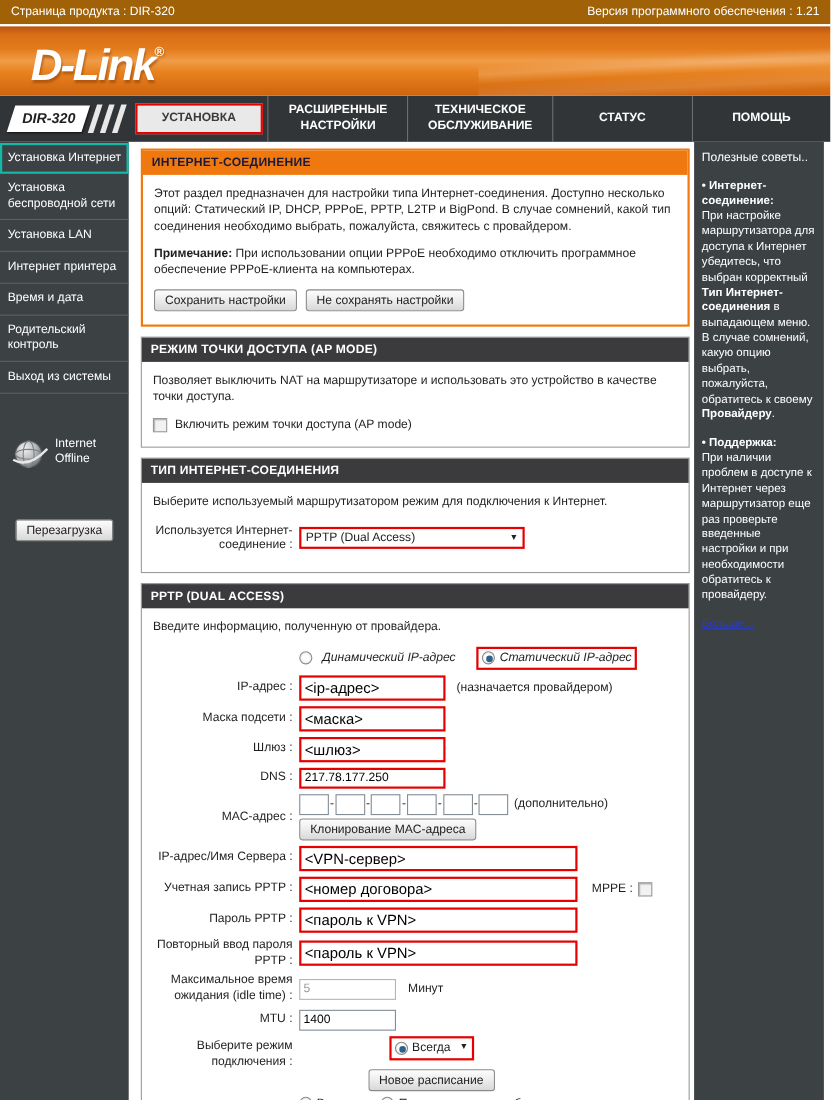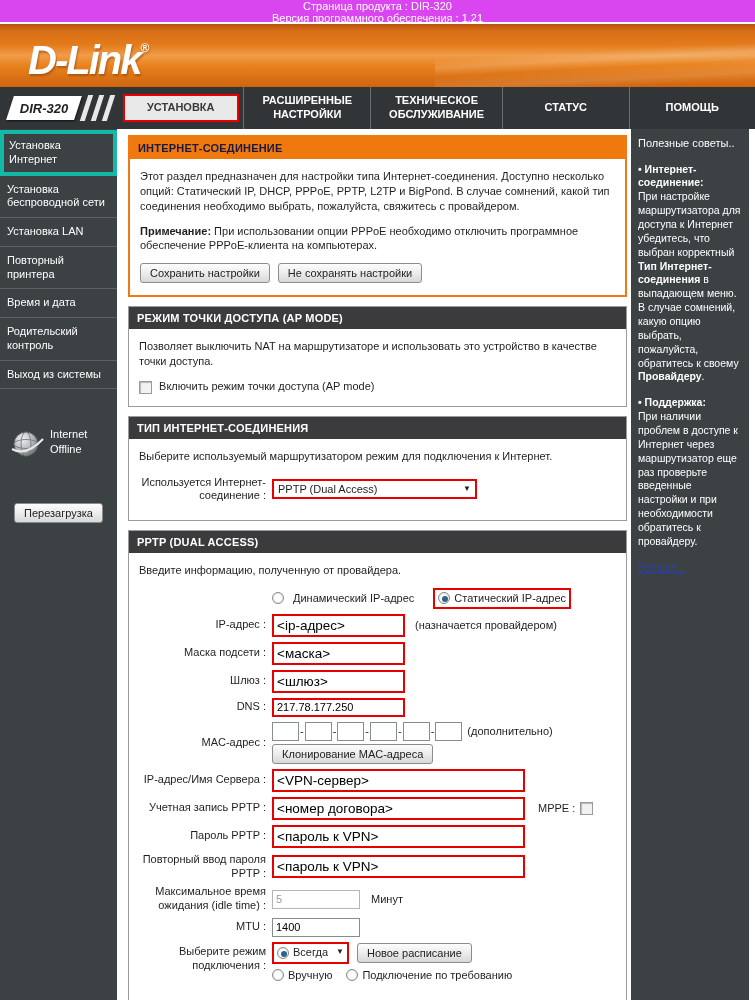--- a/index.html
+++ b/index.html
@@ -1,22 +1,22 @@
 <!DOCTYPE html>
 <html><head>
 <meta charset="utf-8">
 <style>
   * { margin:0; padding:0; box-sizing:border-box; }
   html,body { background:#fff; }
   body { font-family:"Liberation Sans", sans-serif; width:755px; }
   .page { width:755px; background:#fff; }
 
   
-  .topbar { height:22px; background:#d946ef; color:#fff; font-size:11px;
-            display:flex; justify-content:space-between; align-items:center; padding:0 10px;flex-direction:column; }
+  .topbar { height:22px; background:#a16207; color:#fff; font-size:11px;
+            display:flex; justify-content:space-between; align-items:center; padding:0 10px; }
   .topgap { height:2px; background:#fff; }
 
   
   .banner { height:63px; position:relative; overflow:hidden;
     background:linear-gradient(180deg,#b9540e 0%,#d96f16 10%,#e5competent 0,#e37a1a 30%,#ef9b45 52%,#e8821e 62%,#d96c12 100%);
     background:linear-gradient(180deg,#b9540e 0%,#d96f16 12%,#e37a1a 32%,#f09c48 50%,#e8821e 66%,#cf640e 100%); }
   .banner:after { content:""; position:absolute; right:0; top:6px; width:320px; height:70px;
     background:linear-gradient(180deg,transparent 30%,rgba(255,255,255,.18) 42%,transparent 55%,rgba(255,255,255,.12) 72%,transparent 84%);
     transform:skewY(-3deg); }
   .logo { position:absolute; left:28px; top:14px; color:#fff; font-size:40px; font-weight:bold;
@@ -32,21 +32,21 @@
   .tab { flex:1; display:flex; align-items:center; justify-content:center; text-align:center;
          color:#fff; font-size:11px; font-weight:bold; border-left:1px solid #6b6e70; cursor:pointer; line-height:1.25; }
   .tab.active { border-left:none; }
   .tab-inner { padding:6px 18px; }
   .tab.active .tab-inner { background:#e9e9e9; color:#3a3a3a; border:2px solid #e60000; padding:5px 22px; }
 
   
   .content { display:flex; align-items:stretch; background:#fff; padding-right:5px; }
   .sb-left { width:117px; flex-shrink:0; background:#3C4144; color:#fff; padding-top:1px; }
   .sideitem { font-size:11px; padding:7px 6px 7px 7px; border-bottom:1px solid #5d6163; line-height:1.25; cursor:pointer; }
-  .sideitem.active { border:4px solid #14b8a6; padding:5px 4px 5px 5px; }
+  .sideitem.active { border:2px solid #14b8a6; padding:5px 4px 5px 5px; }
   .status { display:flex; gap:6px; margin:38px 0 0 10px; font-size:11px; line-height:1.3; }
   .rebootwrap { margin:42px 0 0 14px; }
 
   .main { width:499px; margin:6px 4px 0 11px; }
 
   .sb-right { width:118px; flex-shrink:0; background:#3C4144; color:#fff; padding:7px 7px 10px 7px;
               font-size:10.5px; line-height:1.32; }
   .sb-right .tiphead { font-weight:normal; font-size:11px; margin-bottom:12px; }
   .sb-right p { margin:0 0 12px 0; }
   .sb-right b { font-weight:bold; }
@@ -130,21 +130,21 @@
       <div class="tab-inner">ПОМОЩЬ</div>
     </div>
   </div>
 
   <div class="content">
 
     <div class="sb-left">
       <div class="sideitem active">Установка Интернет</div>
       <div class="sideitem">Установка беспроводной сети</div>
       <div class="sideitem">Установка LAN</div>
-      <div class="sideitem">Повторный принтера</div>
+      <div class="sideitem">Интернет принтера</div>
       <div class="sideitem">Время и дата</div>
       <div class="sideitem">Родительский контроль</div>
       <div class="sideitem">Выход из системы</div>
 
       <div class="status">
         <svg width="34" height="34" viewBox="0 0 34 34">
           <defs>
             <radialGradient id="gg" cx="35%" cy="30%" r="75%">
               <stop offset="0%" stop-color="#f2f2f2"></stop>
                 <stop offset="55%" stop-color="#b9bcbe"></stop>
@@ -206,21 +206,21 @@
             </div>
           </div>
         </div>
       </div>
 
       <div class="sec">
         <div class="sec-h">PPTP (DUAL ACCESS)</div>
         <div class="sec-b">
           <p>Введите информацию, полученную от провайдера.</p>
 
-          <div class="frow" style="">
+          <div class="frow" style="font-style:italic;">
             <div class="flabel"></div>
             <div class="fctrl">
               <span class="rb"></span>
               <span class="radiolbl">Динамический IP-адрес</span>
               <span class="annot-wrap">
                 <span class="rb checked"></span>
                 <span class="radiolbl last" style="margin-left:4px;">Статический IP-адрес</span>
               </span>
             </div>
           </div>
@@ -318,21 +318,21 @@
           <div class="frow">
             <div class="flabel">MTU :</div>
             <div class="fctrl">
               <input class="txt w90" value="1400" style="">
             </div>
           </div>
 
           <div class="frow top">
             <div class="flabel" style="padding-top:3px;">Выберите режим подключения :</div>
             <div class="fctrl" style="display:block;">
-              <div style="display:flex; align-items:center; gap:8px;">
+              <div style="display:flex; align-items:center; gap:8px;flex-direction:column;">
                 <span class="annot-wrap">
                   <span class="rb checked"></span>
                   <span class="select" style="border:none; height:16px; padding-right:0;">
                     <span>Всегда</span>
                     <span class="sel-arrow">▼</span>
                   </span>
                 </span>
                 <button class="btn">Новое расписание</button>
               </div>
               <div style="display:flex; align-items:center; margin-top:4px;text-align:center;">

